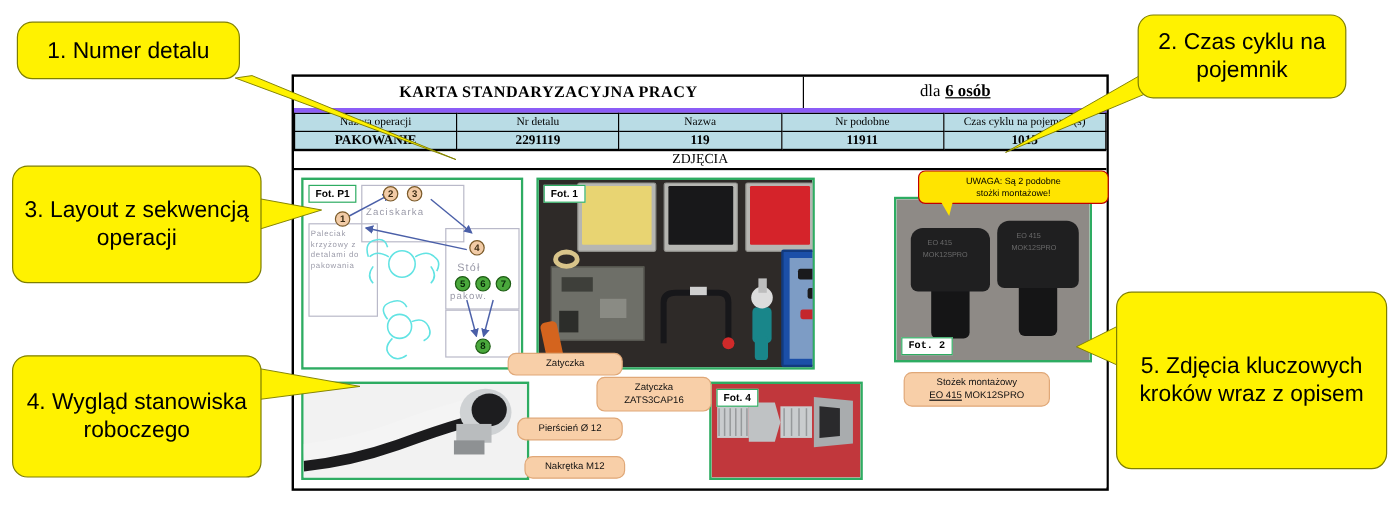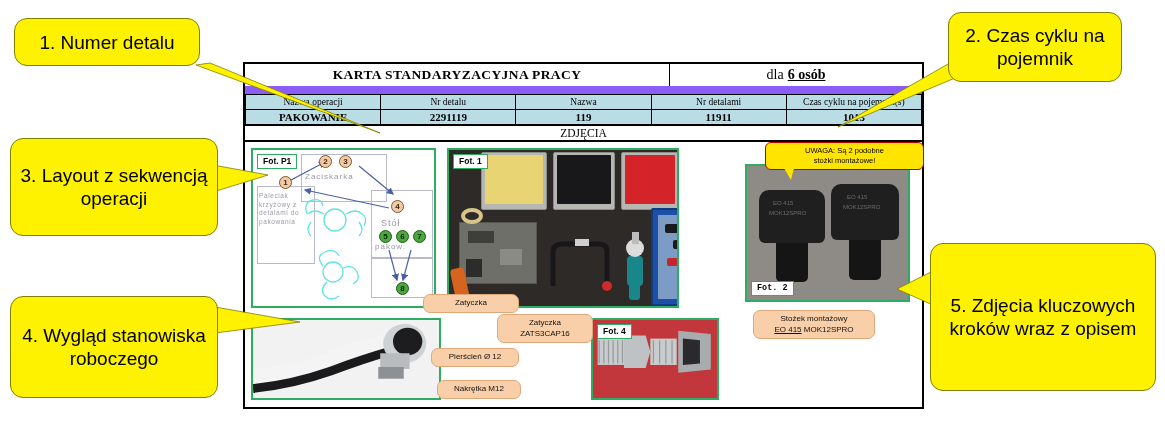--- a/index.html
+++ b/index.html
@@ -17,21 +17,21 @@
   .sheet {
     position:absolute;
     left:243px; top:62px;
     width:681px; height:347px;
     background:#ffffff;
     border:2px solid #000;
     z-index:20;
   }
 
   
-  .title-row { display:flex; height:30px; border-bottom:8px solid #8b5cf6; }
+  .title-row { display:flex; height:30px; border-bottom:4px solid #8b5cf6; }
   .title-main {
     flex:0 0 425px;
     display:flex; align-items:center; justify-content:center;
     font-family:"Liberation Serif", serif;
     font-weight:bold; font-size:13.5px; letter-spacing:.4px;
     color:#000;
     border-right:1.5px solid #000;
   }
   .title-right {
     flex:1;
@@ -187,21 +187,21 @@
         <b>6 osób</b>
       </div>
     </div>
 
     <table class="tbl">
       <tbody>
           <tr class="hdr">
         <td>Nazwa operacji</td>
         <td>Nr detalu</td>
         <td>Nazwa</td>
-        <td>Nr detalami</td>
+        <td>Nr podobne</td>
         <td>Czas cyklu na pojemnik(s)</td>
       </tr>
       <tr class="val">
         <td>PAKOWANIE</td>
         <td>2291119</td>
         <td>119</td>
         <td>11911</td>
         <td>1015</td>
       </tr>
     </tbody>

